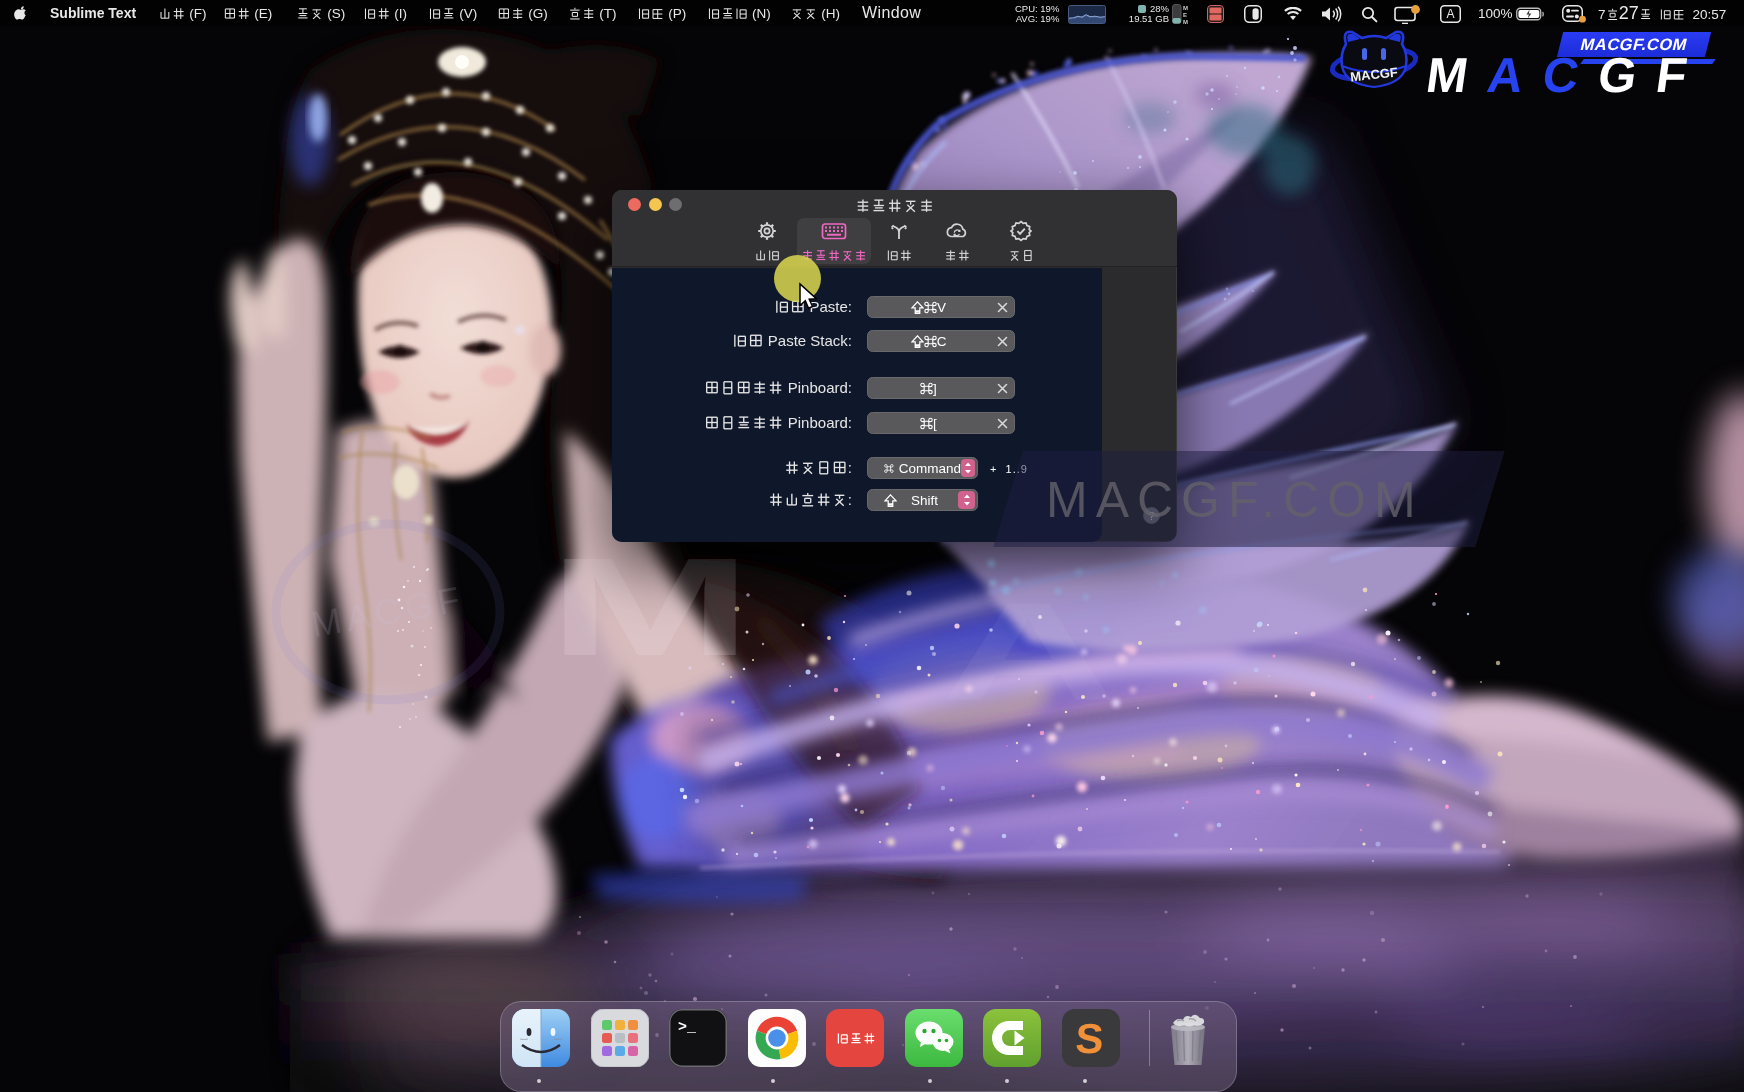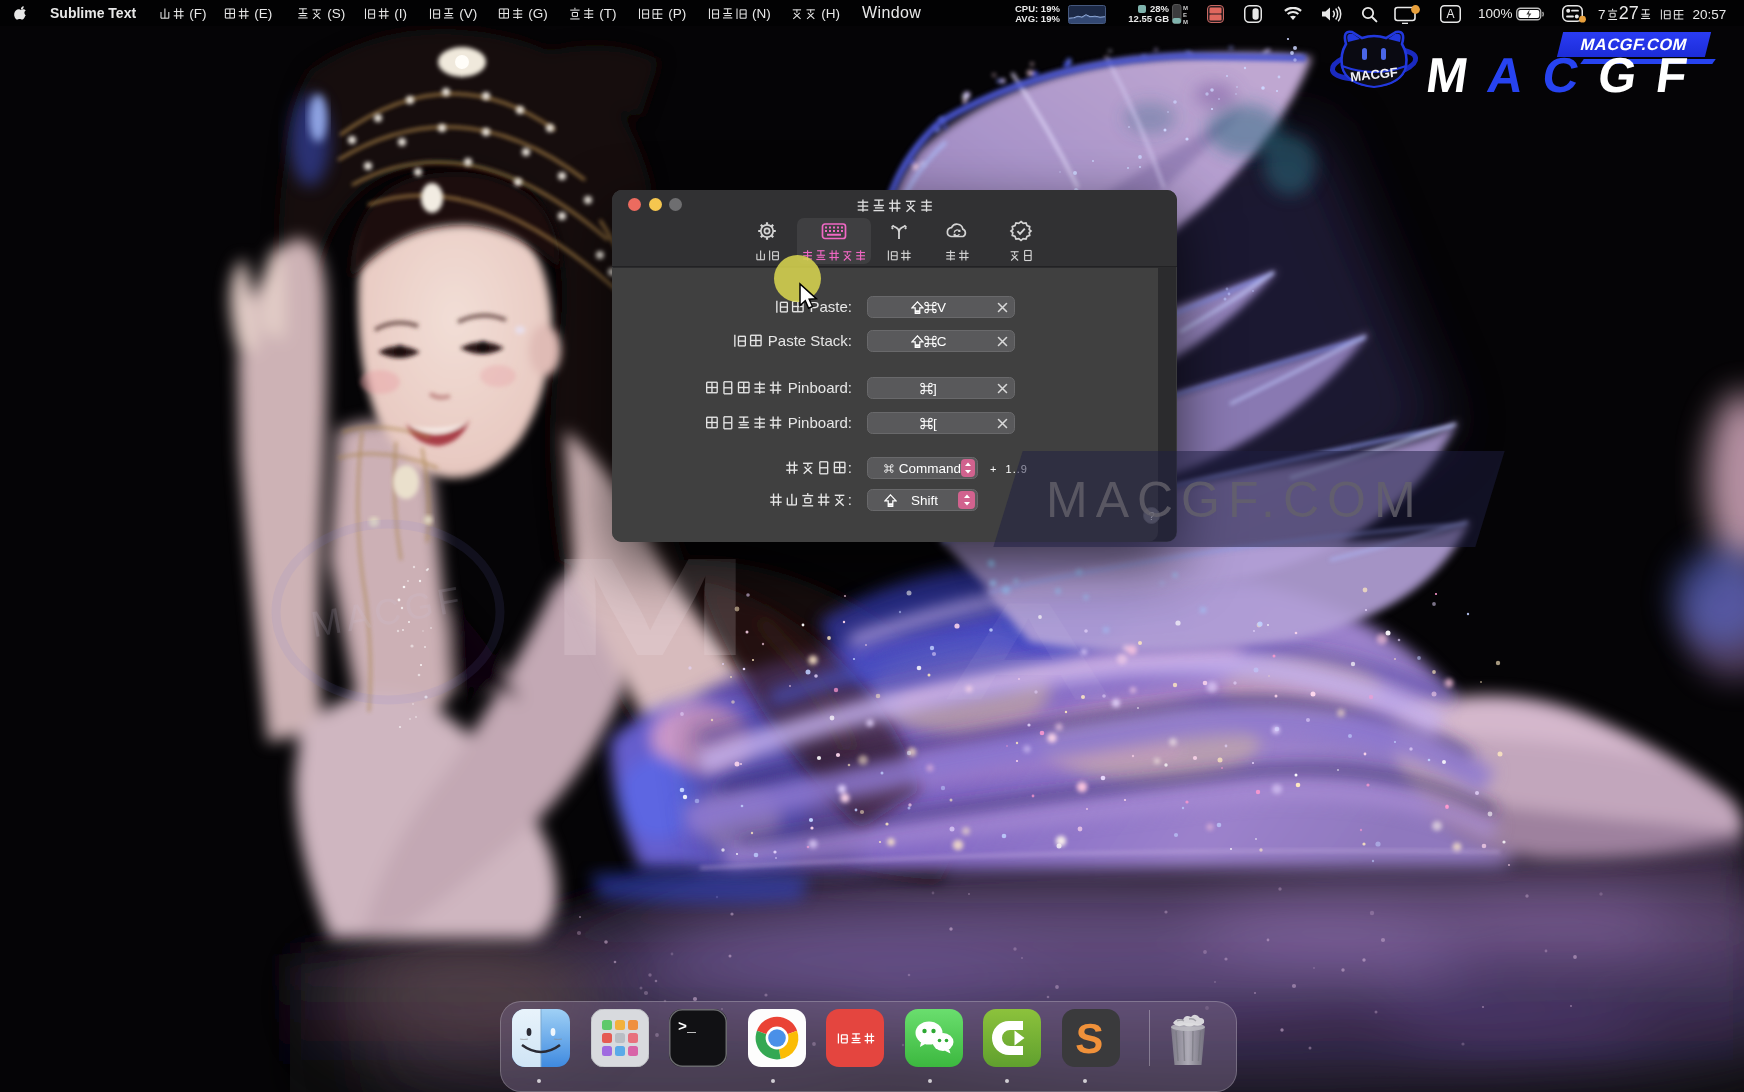--- a/index.html
+++ b/index.html
@@ -1,36 +1,36 @@
 <!DOCTYPE html>
 <html><head><meta charset="utf-8"><title>s</title><style>
 *{margin:0;padding:0;box-sizing:border-box}
 html,body{width:1744px;height:1092px;overflow:hidden;background:#000}
 #screen{position:relative;width:1744px;height:1092px;background:#050406;font-family:"Liberation Sans",sans-serif;overflow:hidden}
 #wp{position:absolute;left:0;top:0}
 
 #menubar{position:absolute;left:0;top:0;width:1744px;height:26px;background:rgba(2,2,3,0.9);color:#e8e8e8;font-size:14px}
 .mi2{position:absolute;top:0;height:26px;line-height:26px;white-space:nowrap;font-size:14px}
 .mi2 svg{vertical-align:middle}
-.stat{display:inline-flex;flex-direction:column;font-size:9.5px;font-weight:bold;line-height:10.5px;text-align:right;letter-spacing:0;vertical-align:middle}
+.stat{display:inline-flex;flex-direction:column;font-size:9.5px;font-weight:normal;line-height:10.5px;text-align:right;letter-spacing:0;vertical-align:middle}
 .stat span{display:block}
 
 #logo{position:absolute;left:1328px;top:26px;width:416px;height:80px}
 #pill{position:absolute;left:232px;top:6px;width:148px;height:25px;background:linear-gradient(180deg,#2a3cf4,#1c2cd8);transform:skewX(-14deg);color:#fff;font-weight:bold;font-size:16.5px;text-align:center;line-height:25px;letter-spacing:0.5px}
 #bigm{position:absolute;left:99px;top:28px;font-weight:bold;font-size:49px;line-height:42px;letter-spacing:20px;transform:skewX(-8deg)}
 
 #dlg{position:absolute;left:612px;top:190px;width:565px;height:352px;border-radius:10px;background:#2b2b2d;box-shadow:0 22px 60px rgba(0,0,0,0.65),0 0 0 0.5px rgba(255,255,255,0.15) inset;overflow:visible}
 #dlg-top{position:absolute;left:0;top:0;width:565px;height:77px;background:#313133;border-radius:10px 10px 0 0;border-bottom:1px solid #222224}
 .tl{position:absolute;top:8px;width:13px;height:13px;border-radius:50%}
 #dlg-title{position:absolute;top:7px;left:0;width:565px;text-align:center;font-size:15px}
 .tab{position:absolute;top:28px;width:74px;height:46px;text-align:center;border-radius:7px}
 .tab svg{display:inline-block;margin-top:1px}
 .tab.sel{background:rgba(255,255,255,0.07)}
 .tlab{margin-top:-1px}
-#dlg-body{position:absolute;left:0;top:78px;width:546px;height:274px;background:#404040;border-radius:0 0 10px 10px}
+#dlg-body{position:absolute;left:0;top:78px;width:490px;height:274px;background:#0f172a;border-radius:0 0 10px 10px}
 .row{position:absolute;left:0;width:565px;height:22px}
 .lab{position:absolute;right:325px;top:0;line-height:22px;font-size:15px;color:#e6e6e6;white-space:nowrap}
 .lt{font-size:15px;color:#e6e6e6}
 .field{position:absolute;left:255px;top:0;width:148px;height:22px;background:#59595b;border:1px solid #69696b;border-radius:5.5px;display:flex;align-items:center;color:#fff;font-size:13.5px}
 .field .keys{flex:1;text-align:center;letter-spacing:1px}
 .field .lt{font-size:13.5px;color:#fff}
 .fx{width:24px;text-align:center;flex:none}
 .field.short{width:111px;padding-left:16px}
 .stepper{margin-left:auto;width:17px;height:18px;background:#d1628e;border-radius:4px;margin-right:2px;display:flex;align-items:center;justify-content:center}
 .plus{position:absolute;left:378px;top:1px;line-height:22px;color:#fff;font-size:11px;letter-spacing:1px}
@@ -798,21 +798,21 @@
           <span>CPU: 19%</span>
           <span>AVG: 19%</span>
         </span></div>
       <div class="mi2" style="left:1068px"><svg width="38" height="19" viewBox="0 0 38 19" style="vertical-align:middle">
           <rect x="0.5" y="0.5" width="37" height="18" rx="2" fill="#1c2946" stroke="#45587e"></rect>
           <path d="M1 13.5 L6 13 L10 11.5 L14 12.5 L18 10 L22 12 L27 11.5 L32 12.5 L37 12" stroke="#9db8e8" stroke-width="1.5" fill="none"></path>
           <path d="M1 13.5 L6 13 L10 11.5 L14 12.5 L18 10 L22 12 L27 11.5 L32 12.5 L37 12 L37 18 L1 18 Z" fill="#3a507e" opacity="0.8"></path>
         </svg></div>
       <div class="mi2" style="left:1124px"><span class="stat" style="width:45px;text-align:right">
           <span><span style="display:inline-block;width:8px;height:8px;background:#7fb3ad;border-radius:2px;margin-right:4px;vertical-align:-1px"></span>28%</span>
-          <span>12.55 GB</span>
+          <span>19.51 GB</span>
         </span></div>
       <div class="mi2" style="left:1172px"><svg width="17" height="20" viewBox="0 0 17 20" style="vertical-align:middle">
           <rect x="0.5" y="0.5" width="8.5" height="19" rx="2.5" fill="#3c3c3e" stroke="#555"></rect>
           <rect x="0.5" y="14" width="8.5" height="5.5" rx="2" fill="#7fb3ad"></rect>
           <text x="11" y="6" font-size="6" fill="#ccc" font-family="Liberation Sans" font-weight="bold">M</text>
           <text x="11" y="13" font-size="6" fill="#ccc" font-family="Liberation Sans" font-weight="bold">E</text>
           <text x="11" y="20" font-size="6" fill="#ccc" font-family="Liberation Sans" font-weight="bold">M</text>
         </svg></div>
       <div class="mi2" style="left:1207px"><svg width="17" height="18" viewBox="0 0 17 18" style="vertical-align:middle">
           <rect x="0.5" y="0.5" width="16" height="17" rx="3.5" fill="#2a1d20" stroke="#c86862" stroke-width="1"></rect>

